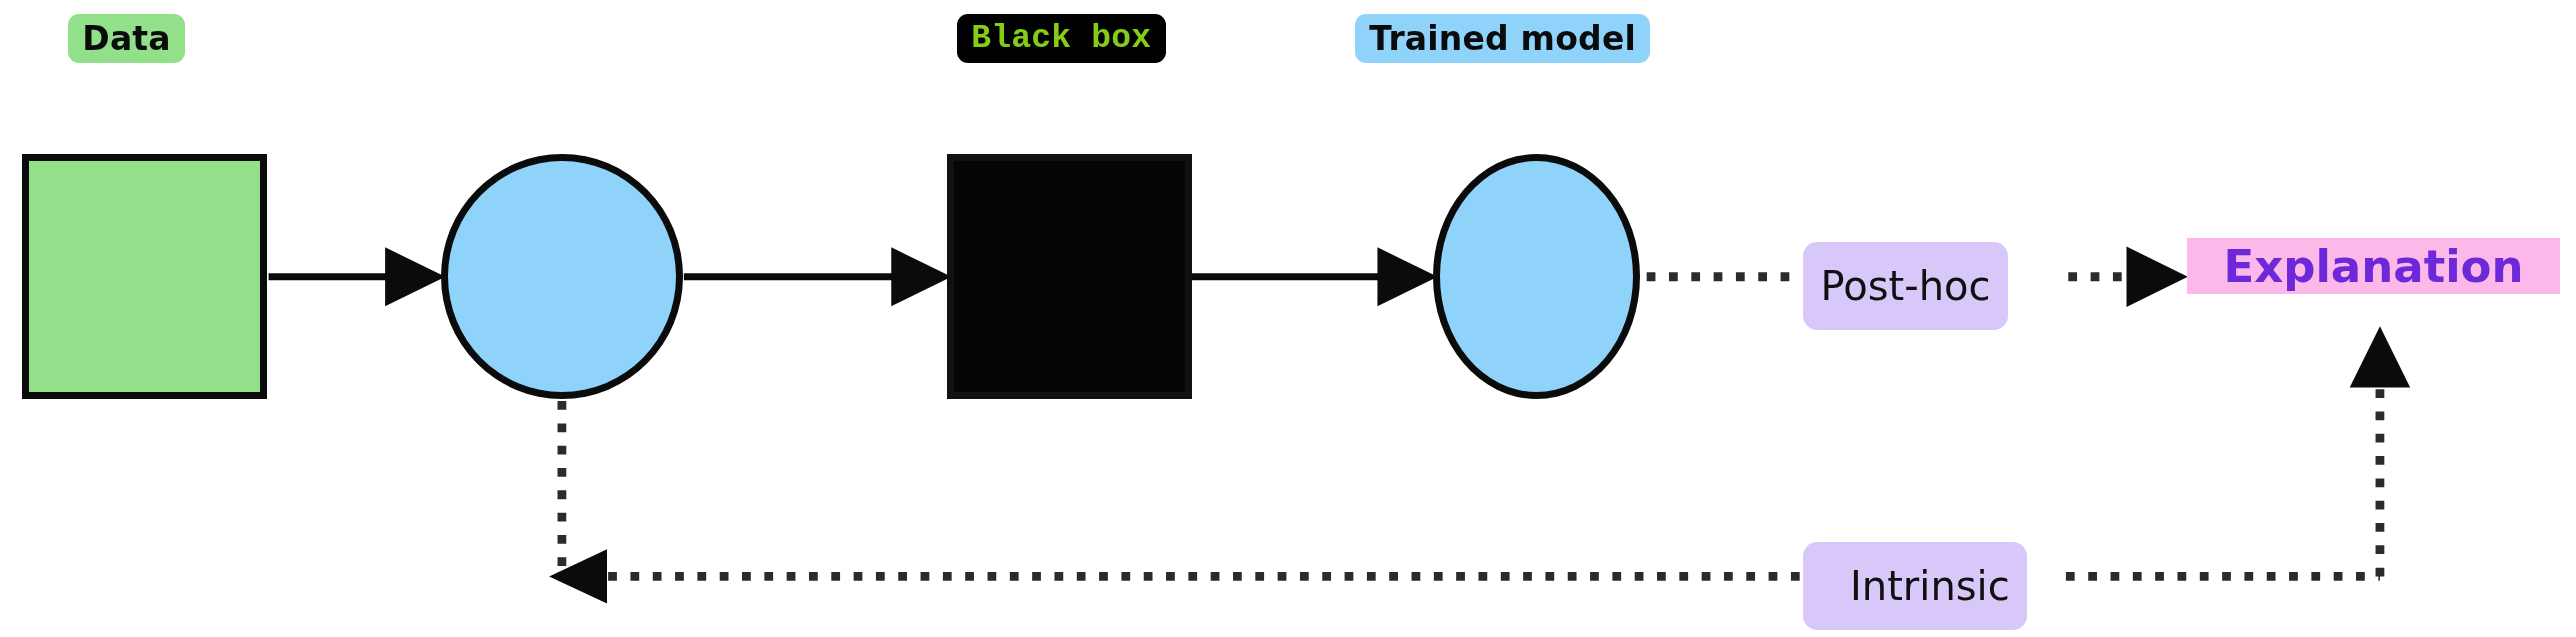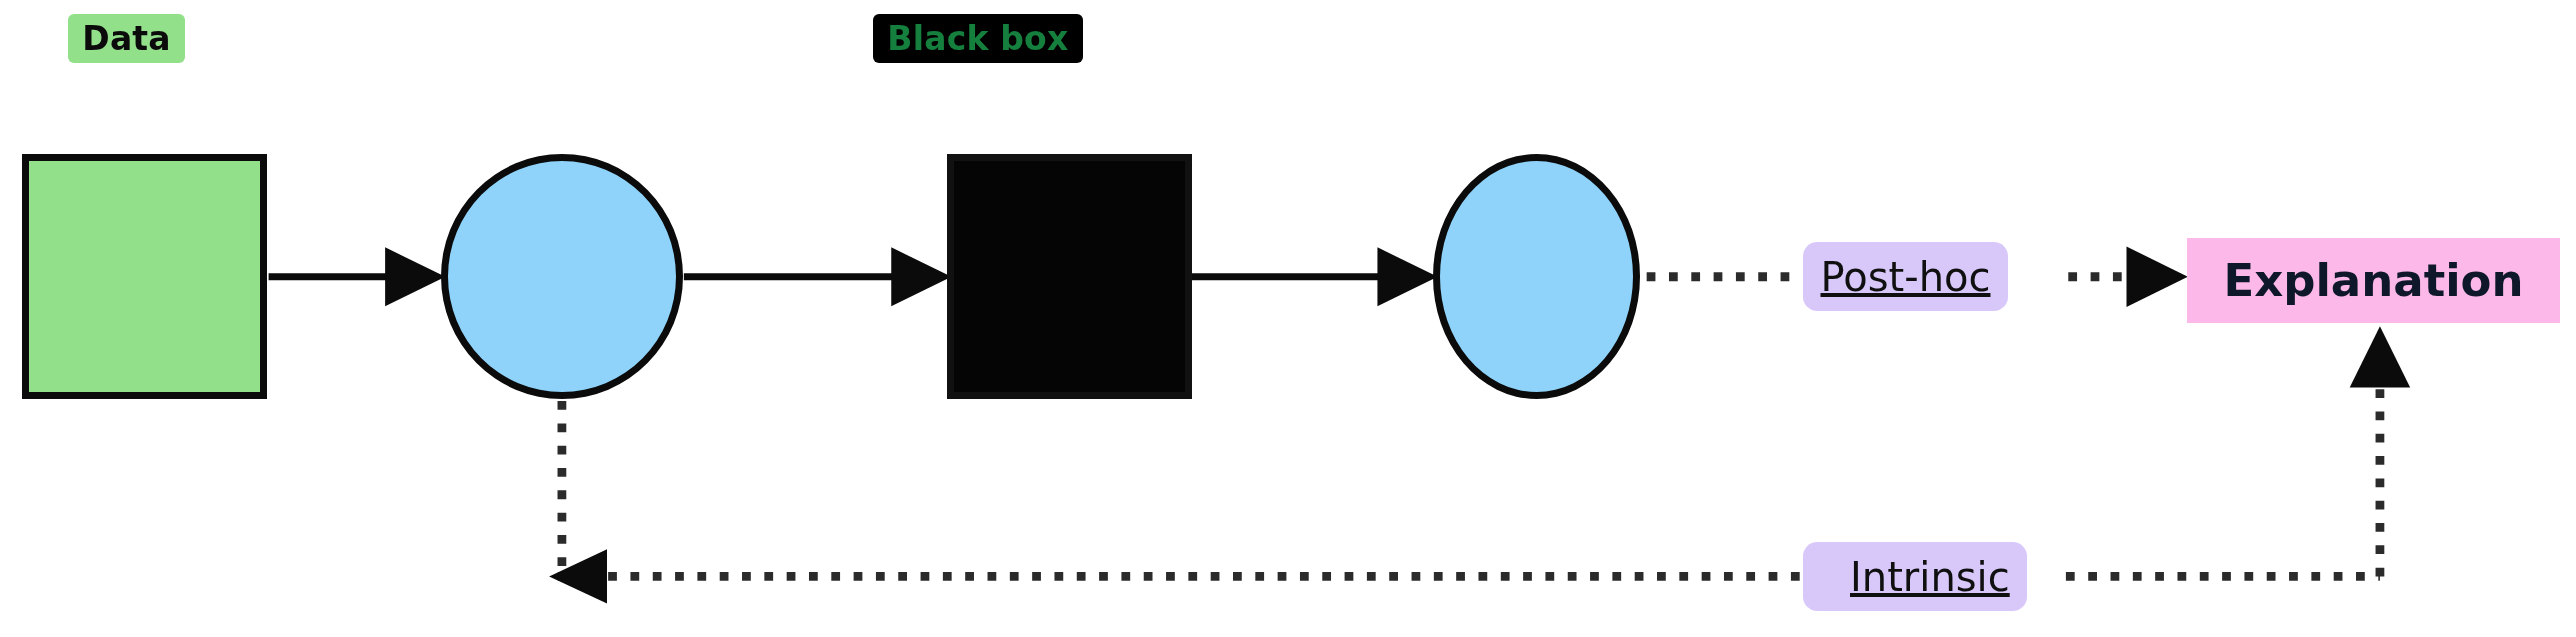--- a/index.html
+++ b/index.html
@@ -27,32 +27,32 @@
   }
 
   
   .tag {
     position: absolute;
     display: flex;
     align-items: center;
     justify-content: center;
     box-sizing: border-box;
     height: 49px;
-    border-radius: 6px;
+    border-radius: 11px;
     font-size: 33px;
     font-weight: 700;
     letter-spacing: 0.2px;
     line-height: 1;
     white-space: nowrap;
     padding: 0 14.3px;
     color: #0b0b0b;
   }
   .tag-data      { left: 68px;  top: 14.3px; background: #93E08A; }
   .tag-aimodel   { left: 426px; top: 14.3px; background: #8FD3FB; }
-  .tag-blackbox  { left: 873px;top: 14.3px; background: #000000; color: #15803d; }
+  .tag-blackbox  { left: 957px;top: 14.3px; background: #000000; color: #84cc16; font-family: Liberation Mono, monospace; }
   .tag-trained   { left: 1355px;top: 14.3px; background: #8FD3FB; }
 
   
   .node {
     position: absolute;
     box-sizing: border-box;
   }
   .node-data-square {
     left: 22px;  top: 154px;
     width: 245px; height: 245px;
@@ -80,51 +80,50 @@
     border-radius: 50%;
   }
 
   
   .edge-label {
     position: absolute;
     display: flex;
     align-items: center;
     justify-content: center;
     box-sizing: border-box;
-    height: 69px;
+    height: 88px;
     border-radius: 14.3px;
     font-size: 40px;
     font-weight: 400;
     line-height: 1;
     white-space: nowrap;
     padding: 0 17.5px;
     color: #101010;
     background: #D8C8FA;
-    text-decoration: underline;
   }
   .label-posthoc  { left: 1803px; top: 242px; }
   .label-intrinsic{ left: 1803px; top: 542px; padding-left: 47px; }
 
   .terminal-box {
     position: absolute;
     display: flex;
     align-items: center;
     justify-content: center;
     box-sizing: border-box;
     left: 2187px; top: 238px;
-    height: 85px;
+    height: 56px;
     min-width: 373px;
     border-radius: 0;
     background: #FBB8E8;
     font-size: 45px;
     font-weight: 700;
     line-height: 1;
     white-space: nowrap;
     padding: 0 19px;
-    color: #0f172a;
+    color: #6d28d9;
   }
 </style>
 </head>
 <body>
 
 <div id="stage">
 
   <svg id="edges" viewBox="0 0 3232 800" aria-hidden="true">
     <defs>
       <marker id="arrowSolid" markerWidth="9" markerHeight="9" refX="7.2" refY="4.5" orient="auto" markerUnits="strokeWidth">
@@ -168,20 +167,21 @@
       <line x1="2592" y1="723" x2="2986" y2="723" stroke="#2b2b2b" stroke-width="11" stroke-linecap="butt" stroke-dasharray="11 17"></line>
       <line x1="2986" y1="723" x2="2986" y2="420" stroke="#2b2b2b" stroke-width="11" stroke-linecap="butt" stroke-dasharray="11 17" marker-end="url(#arrowDot)"></line>
     </g>
   </svg>
 
   <div class="tag tag-data">Data</div>
 
 
   <div class="tag tag-blackbox">Black box</div>
 
+  <div class="tag tag-trained">Trained model</div>
 
   <div class="node node-data-square"></div>
 
   <div class="node node-ai-circle"></div>
 
   <div class="node node-blackbox-square"></div>
 
   <div class="node node-trained-circle"></div>
 
   <div class="edge-label label-posthoc">Post-hoc</div>

